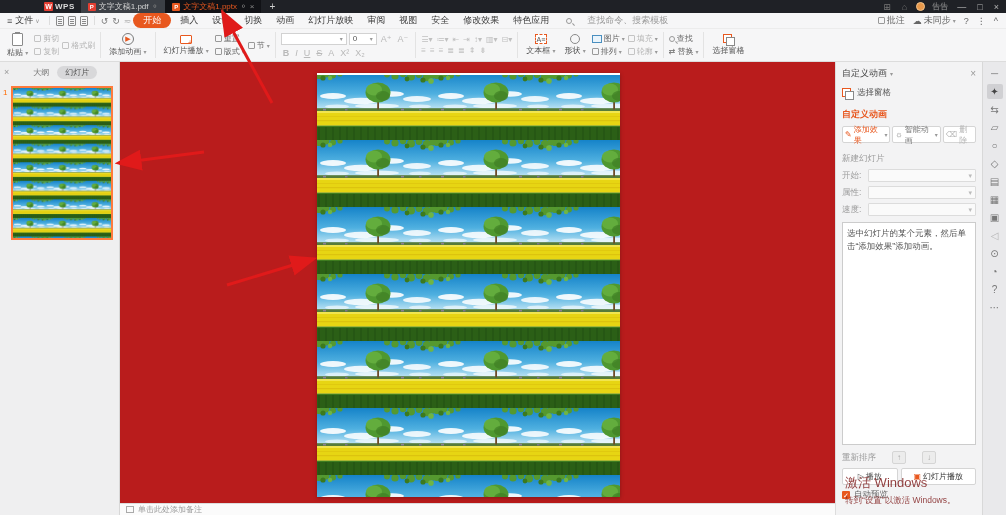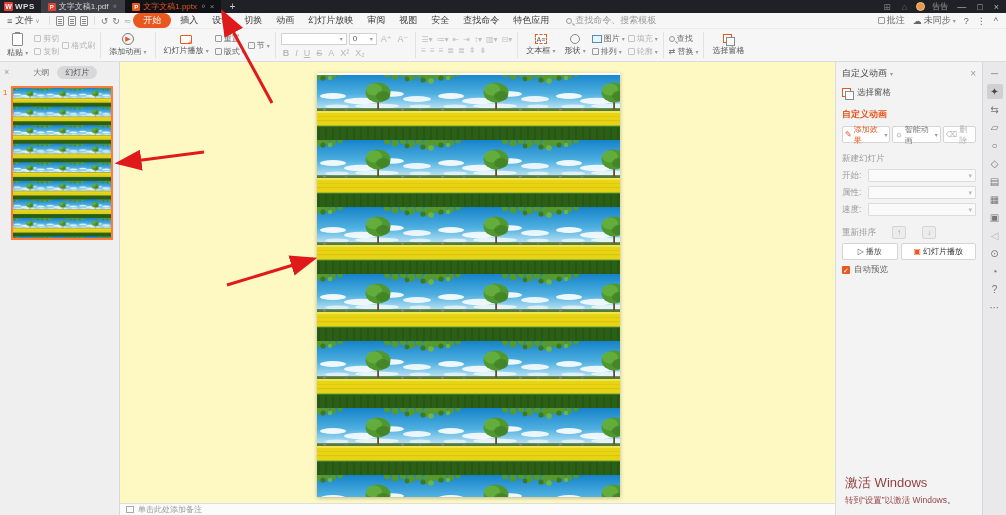--- a/index.html
+++ b/index.html
@@ -3,21 +3,21 @@
 <meta charset="utf-8">
 <style>
   * { margin:0; padding:0; box-sizing:border-box; }
   html,body { width:1006px; height:515px; overflow:hidden; background:#e9e9e9;
     font-family:"Liberation Sans","DejaVu Sans",sans-serif; }
   .app { position:relative; width:1006px; height:515px; }
 
   
   .titlebar { position:absolute; left:0; top:0; width:1006px; height:13px;
     background:#1f2126; display:flex; align-items:center; color:#c9c9c9; font-size:8px; }
-  .logo { display:flex; align-items:center; gap:2px; padding:0 6px 0 4px; }
+  .logo { display:flex; align-items:center; gap:2px; padding:0 6px 0 4px;margin-left:40px; }
   .logo-mark { width:9px; height:9px; background:#e33e32; color:#fff; font-size:7px; font-weight:bold;
     display:flex; align-items:center; justify-content:center; border-radius:1px; }
   .logo-text { color:#dcdcdc; font-weight:bold; letter-spacing:.5px; }
   .doc-tab { height:13px; display:flex; align-items:center; gap:3px; padding:0 7px; max-width:170px; }
   .doc-tab.pdf { background:#3c4046; color:#d6d6d6; }
   .doc-tab.active { background:#111216; color:#e8581f; }
   .tab-badge { width:8px; height:8px; border-radius:1px; color:#fff; font-size:6px; font-weight:bold;
     display:flex; align-items:center; justify-content:center; }
   .tab-badge.red { background:#e33e32; } .tab-badge.orange { background:#e8581f; }
   .tab-x,.tab-pin { color:#8a8a8a; font-size:8px; }
@@ -31,21 +31,21 @@
     display:flex; align-items:center; font-size:9px; color:#3a3a3a; border-bottom:1px solid #ececec; }
   .menubar .hamburger { padding:0 3px 0 7px; color:#555; font-size:9px; }
   .file-menu { display:flex; gap:2px; align-items:center; padding-right:5px; }
   .mini-ic { color:#777; font-size:9px; padding:0 2px; }
   .mini-doc { width:8px; height:10px; border:1px solid #8a8a8a; border-radius:1px; position:relative; margin:0 2px; }
   .mini-doc::after { content:""; position:absolute; left:1px; top:2px; width:4px; height:1px; background:#8a8a8a;
     box-shadow:0 2px 0 #8a8a8a, 0 4px 0 #8a8a8a; }
   .menu-sep { width:1px; height:9px; background:#ddd; margin:0 4px; }
   .menu-item { padding:0 7px; white-space:nowrap; }
   .menu-item.pill { background:#e8581f; color:#fff; border-radius:8px; padding:1px 10px; margin-right:2px; }
-  .menu-search { display:flex; align-items:center; gap:3px; color:#999; margin-left:10px; }
+  .menu-search { display:flex; align-items:center; gap:15px; color:#999; margin-left:10px; }
   .mag { width:6px; height:6px; border:1px solid #999; border-radius:50%; position:relative; }
   .mag::after { content:""; position:absolute; left:5px; top:5px; width:3px; height:1px; background:#999; transform:rotate(45deg); }
   .menu-right { margin-left:auto; display:flex; align-items:center; gap:8px; padding-right:8px; color:#666; }
   .menu-right .it { display:flex; align-items:center; gap:2px; }
 
   
   .toolbar { position:absolute; left:0; top:29px; width:1006px; height:33px; background:#f6f6f7;
     border-bottom:1px solid #dcdcdc; display:flex; align-items:stretch; font-size:8px; color:#444; }
   .tgroup { display:flex; align-items:center; padding:0 4px; gap:3px; }
   .tdivider { width:1px; background:#e3e3e3; margin:3px 1px; }
@@ -83,21 +83,21 @@
 
   .leftpanel { width:120px; background:#efeff0; border-right:1px solid #d7d7d7; position:relative; }
   .lp-header { height:20px; display:flex; align-items:center; font-size:8px; color:#777; padding:0 4px; gap:8px; }
   .lp-close { color:#999; font-size:9px; }
   .lp-tabs { display:flex; align-items:center; gap:8px; margin-left:16px; }
   .lp-tab.sel { background:#d8d8da; border-radius:8px; padding:1px 8px; color:#555; }
   .thumb-row { position:relative; margin-top:4px; }
   .slide-num { position:absolute; left:3px; top:2px; color:#ff6a00; font-size:8px; }
   .thumb { margin-left:11px; width:102px; height:154px; border:2px solid #ff7b3d; background:#fff; }
 
-  .canvas { flex:1; position:relative; background:#fef9c3; }
+  .canvas { flex:1; position:relative; background:#b91c1c; }
   .page { position:absolute; left:197px; top:11px; width:303px; height:424px; background:#fff;
     box-shadow:0 1px 4px rgba(0,0,0,.28); }
   .notesbar { position:absolute; left:0; right:0; bottom:0; height:12px; background:#fbfbfb;
     border-top:1px solid #ddd; display:flex; align-items:center; gap:4px; padding:0 6px; font-size:8px; color:#9a9a9a; }
   .notes-ic { width:8px; height:7px; border:1px solid #aaa; }
 
   
   .rightpanel { width:147px; background:#f3f3f4; border-left:1px solid #ddd; display:flex; flex-direction:column;
     padding:5px 6px 14px 6px; font-size:8.5px; color:#555; position:relative; }
   .rp-header { display:flex; align-items:center; gap:3px; color:#444; font-size:9px; }
@@ -187,21 +187,21 @@
     <span class="mini-ic gray">≂</span>
     <span class="menu-item pill">开始</span>
     <span class="menu-item">插入</span>
     <span class="menu-item">设计</span>
     <span class="menu-item">切换</span>
     <span class="menu-item">动画</span>
     <span class="menu-item">幻灯片放映</span>
     <span class="menu-item">审阅</span>
     <span class="menu-item">视图</span>
     <span class="menu-item">安全</span>
-    <span class="menu-item">查找命令</span>
+    <span class="menu-item">修改效果</span>
     <span class="menu-item">特色应用</span>
     <div class="menu-search">
       <span class="mag"></span>
       <span>查找命令、搜索模板</span>
     </div>
     <div class="menu-right">
       <span class="it">
         <span class="sq"></span>
         <span>批注</span>
       </span>
@@ -580,20 +580,21 @@
         <span class="rp-select">▾</span>
       </div>
       <div class="rp-field">
         <span class="fl">属性:</span>
         <span class="rp-select">▾</span>
       </div>
       <div class="rp-field">
         <span class="fl">速度:</span>
         <span class="rp-select">▾</span>
       </div>
+      <div class="rp-hint">选中幻灯片的某个元素，然后单击“添加效果”添加动画。</div>
       <div class="rp-reorder">
         <span>重新排序</span>
         <span class="mini-btn">↑</span>
         <span class="mini-btn">↓</span>
       </div>
       <div class="rp-playrow">
         <div class="rp-btn rp-play">
           <span>▷</span>
           <span>播放</span>
         </div>

